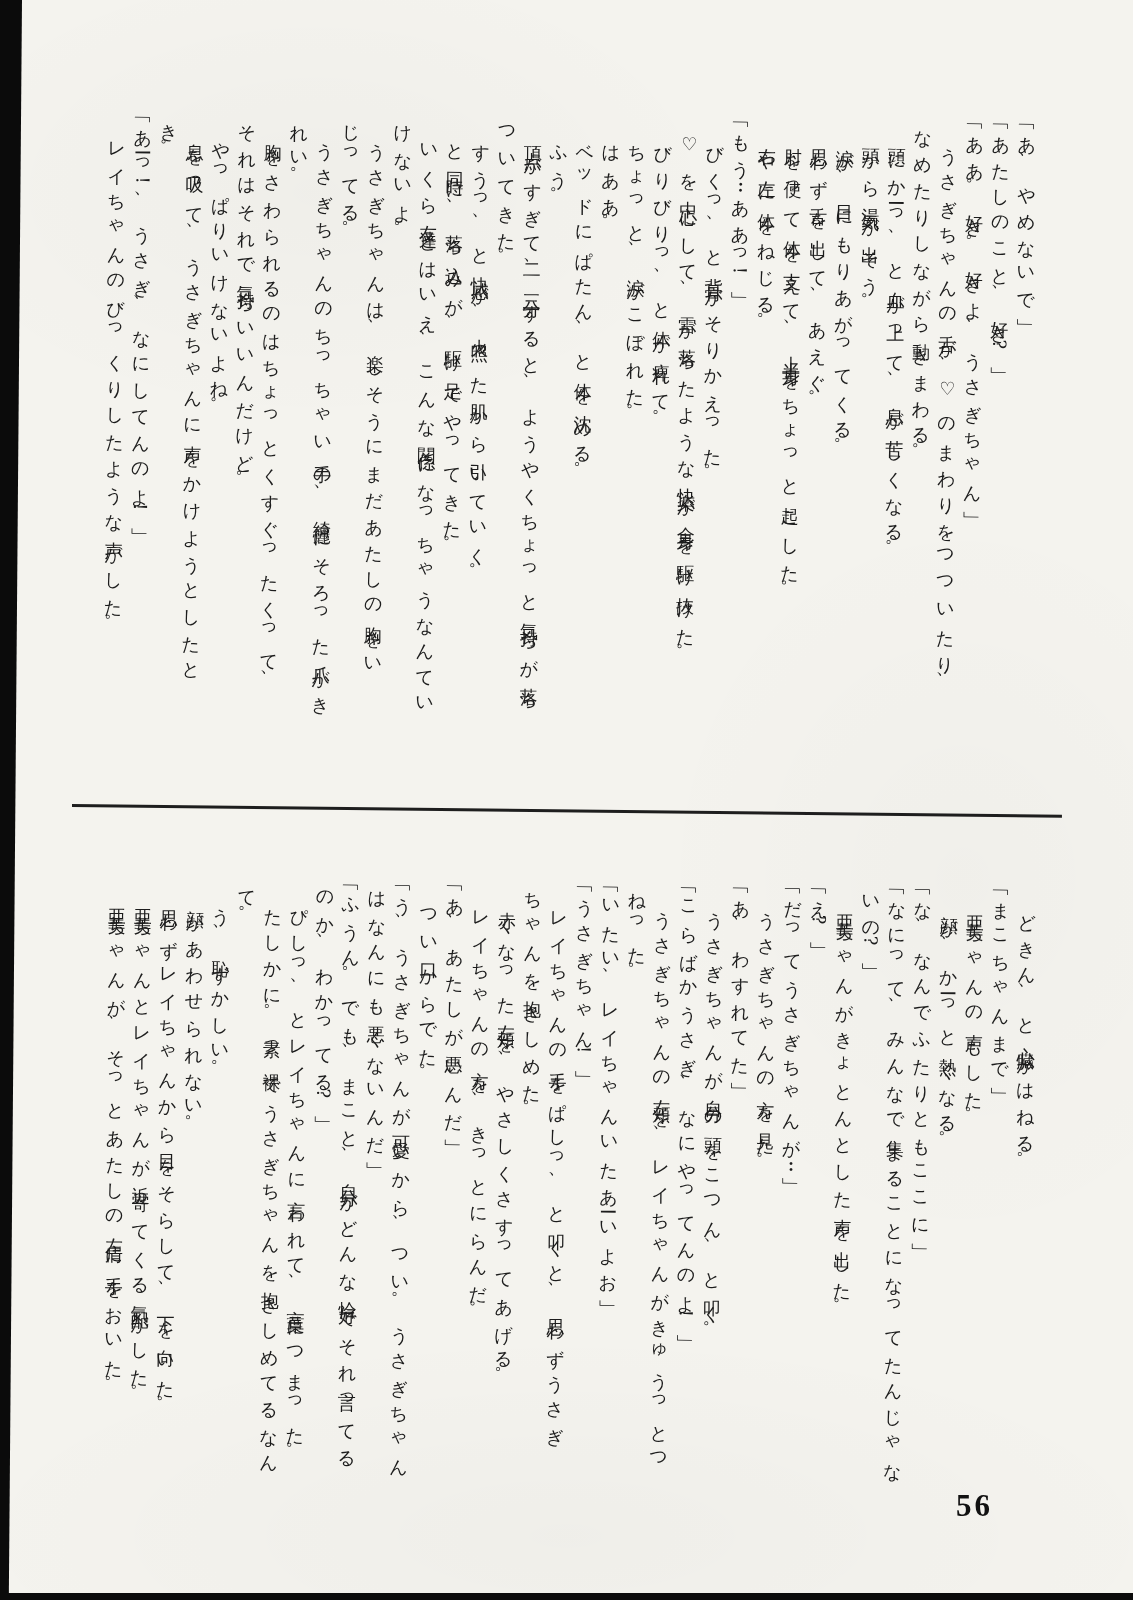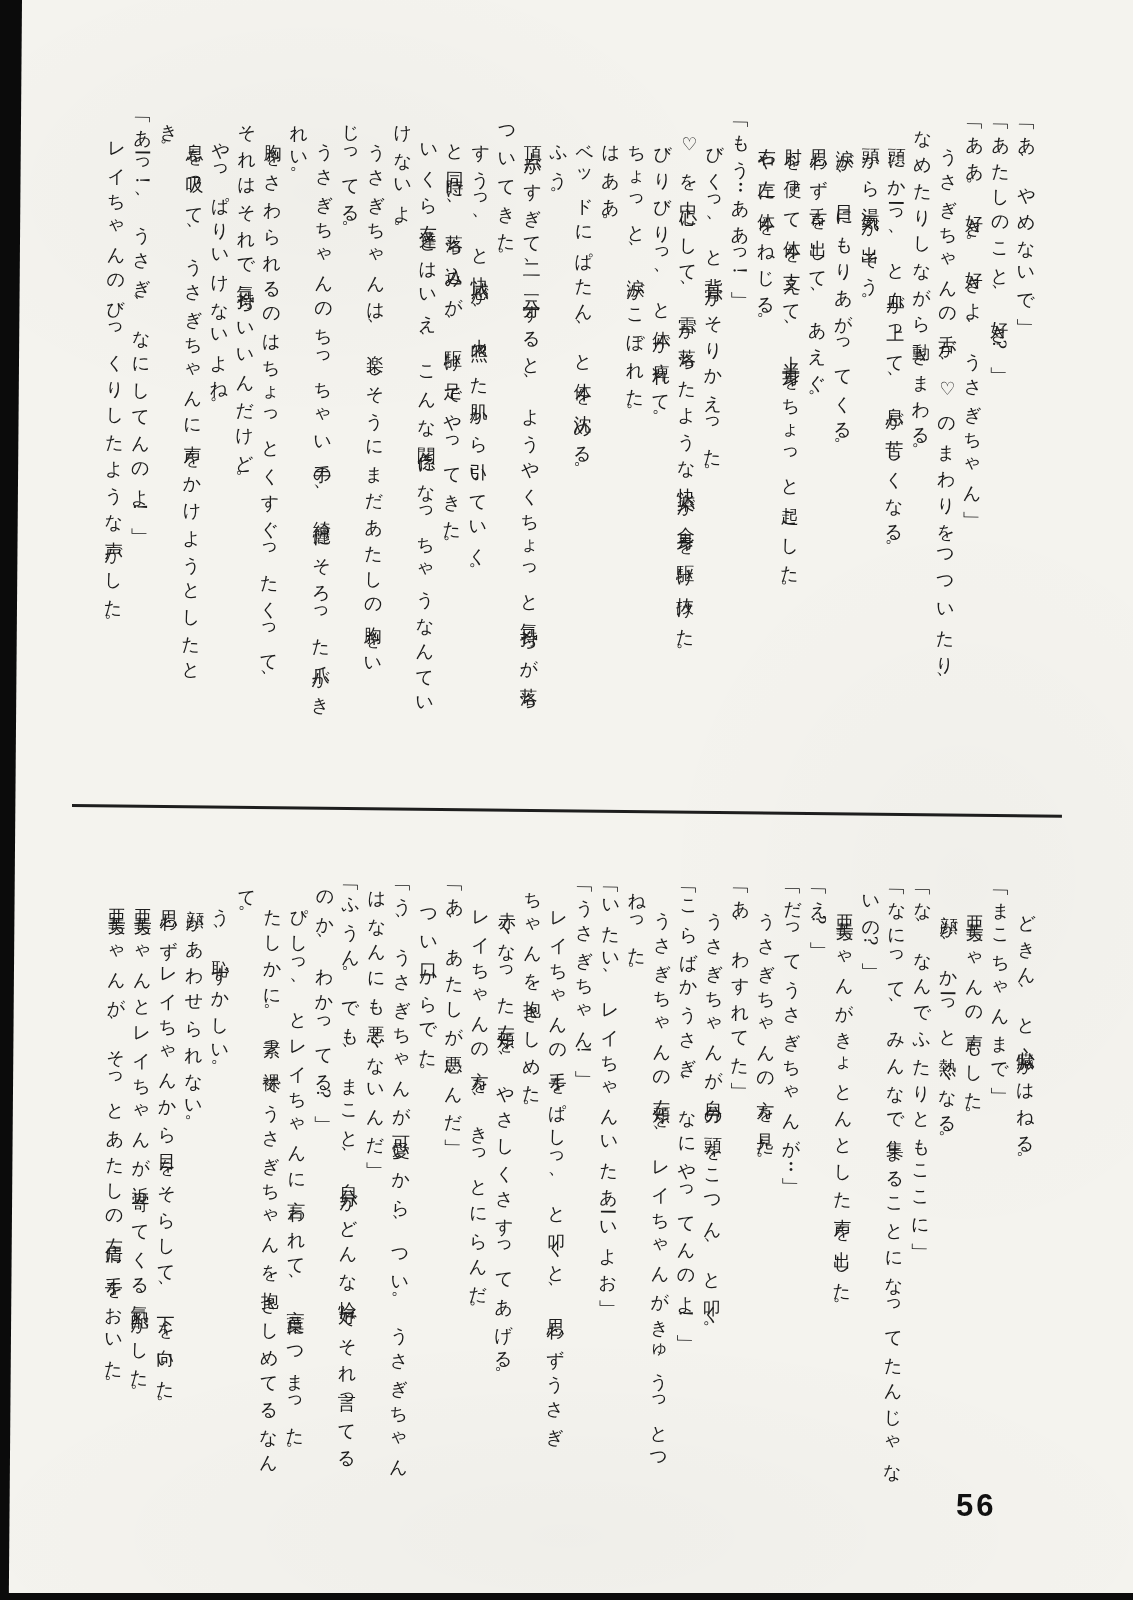--- a/index.html
+++ b/index.html
@@ -60,21 +60,21 @@
     left: 72px; top: 804px;
     width: 990px; height: 3px;
     background: #1e1e1e;
     transform: rotate(0.62deg);
     transform-origin: left center;
   }
 
   .page-number {
     position: absolute;
     left: 956px; top: 1488px;
-    font-family: Liberation Sans, sans-serif;
+    font-family: Liberation Serif, serif;
     font-weight: bold;
     font-size: 31px;
     letter-spacing: 3px;
     color: #111;
   }
 </style>
 </head>
 <body>
 
 <div class="edge-left"></div>

